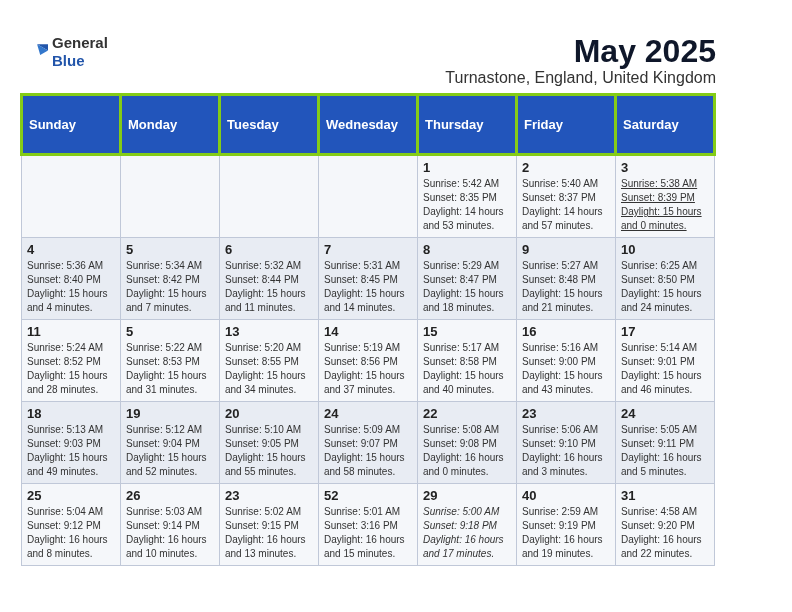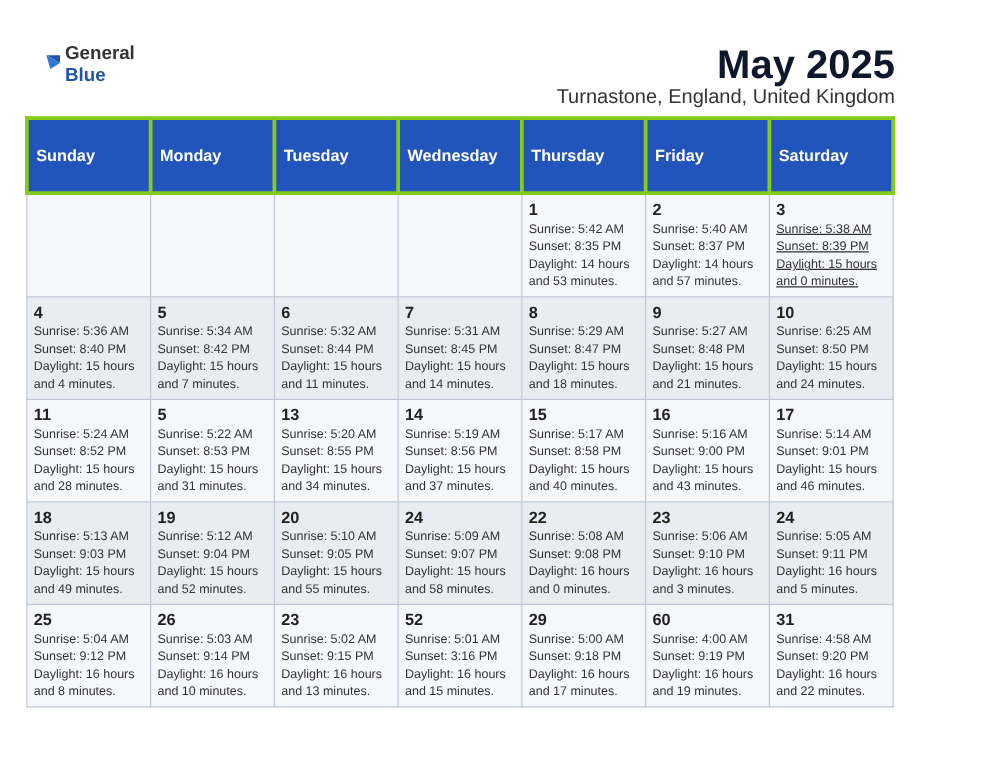--- a/index.html
+++ b/index.html
@@ -334,28 +334,28 @@
           </td>
           <td>
             <span class="day-num">52</span>
             <div class="cell-content" style="white-space: pre-line;">Sunrise: 5:01 AM
 Sunset: 3:16 PM
 Daylight: 16 hours
 and 15 minutes.</div>
           </td>
           <td>
             <span class="day-num">29</span>
-            <div class="cell-content" style="white-space: pre-line;">Sunrise: 5:00 AM
+            <div class="cell-content" style="white-space: pre-line; font-style: italic;">Sunrise: 5:00 AM
 Sunset: 9:18 PM
 Daylight: 16 hours
 and 17 minutes.</div>
           </td>
           <td>
-            <span class="day-num">60</span>
-            <div class="cell-content" style="white-space: pre-line;">Sunrise: 4:00 AM
+            <span class="day-num">40</span>
+            <div class="cell-content" style="white-space: pre-line;">Sunrise: 2:59 AM
 Sunset: 9:19 PM
 Daylight: 16 hours
 and 19 minutes.</div>
           </td>
           <td>
             <span class="day-num">31</span>
             <div class="cell-content" style="white-space: pre-line;">Sunrise: 4:58 AM
 Sunset: 9:20 PM
 Daylight: 16 hours
 and 22 minutes.</div>

